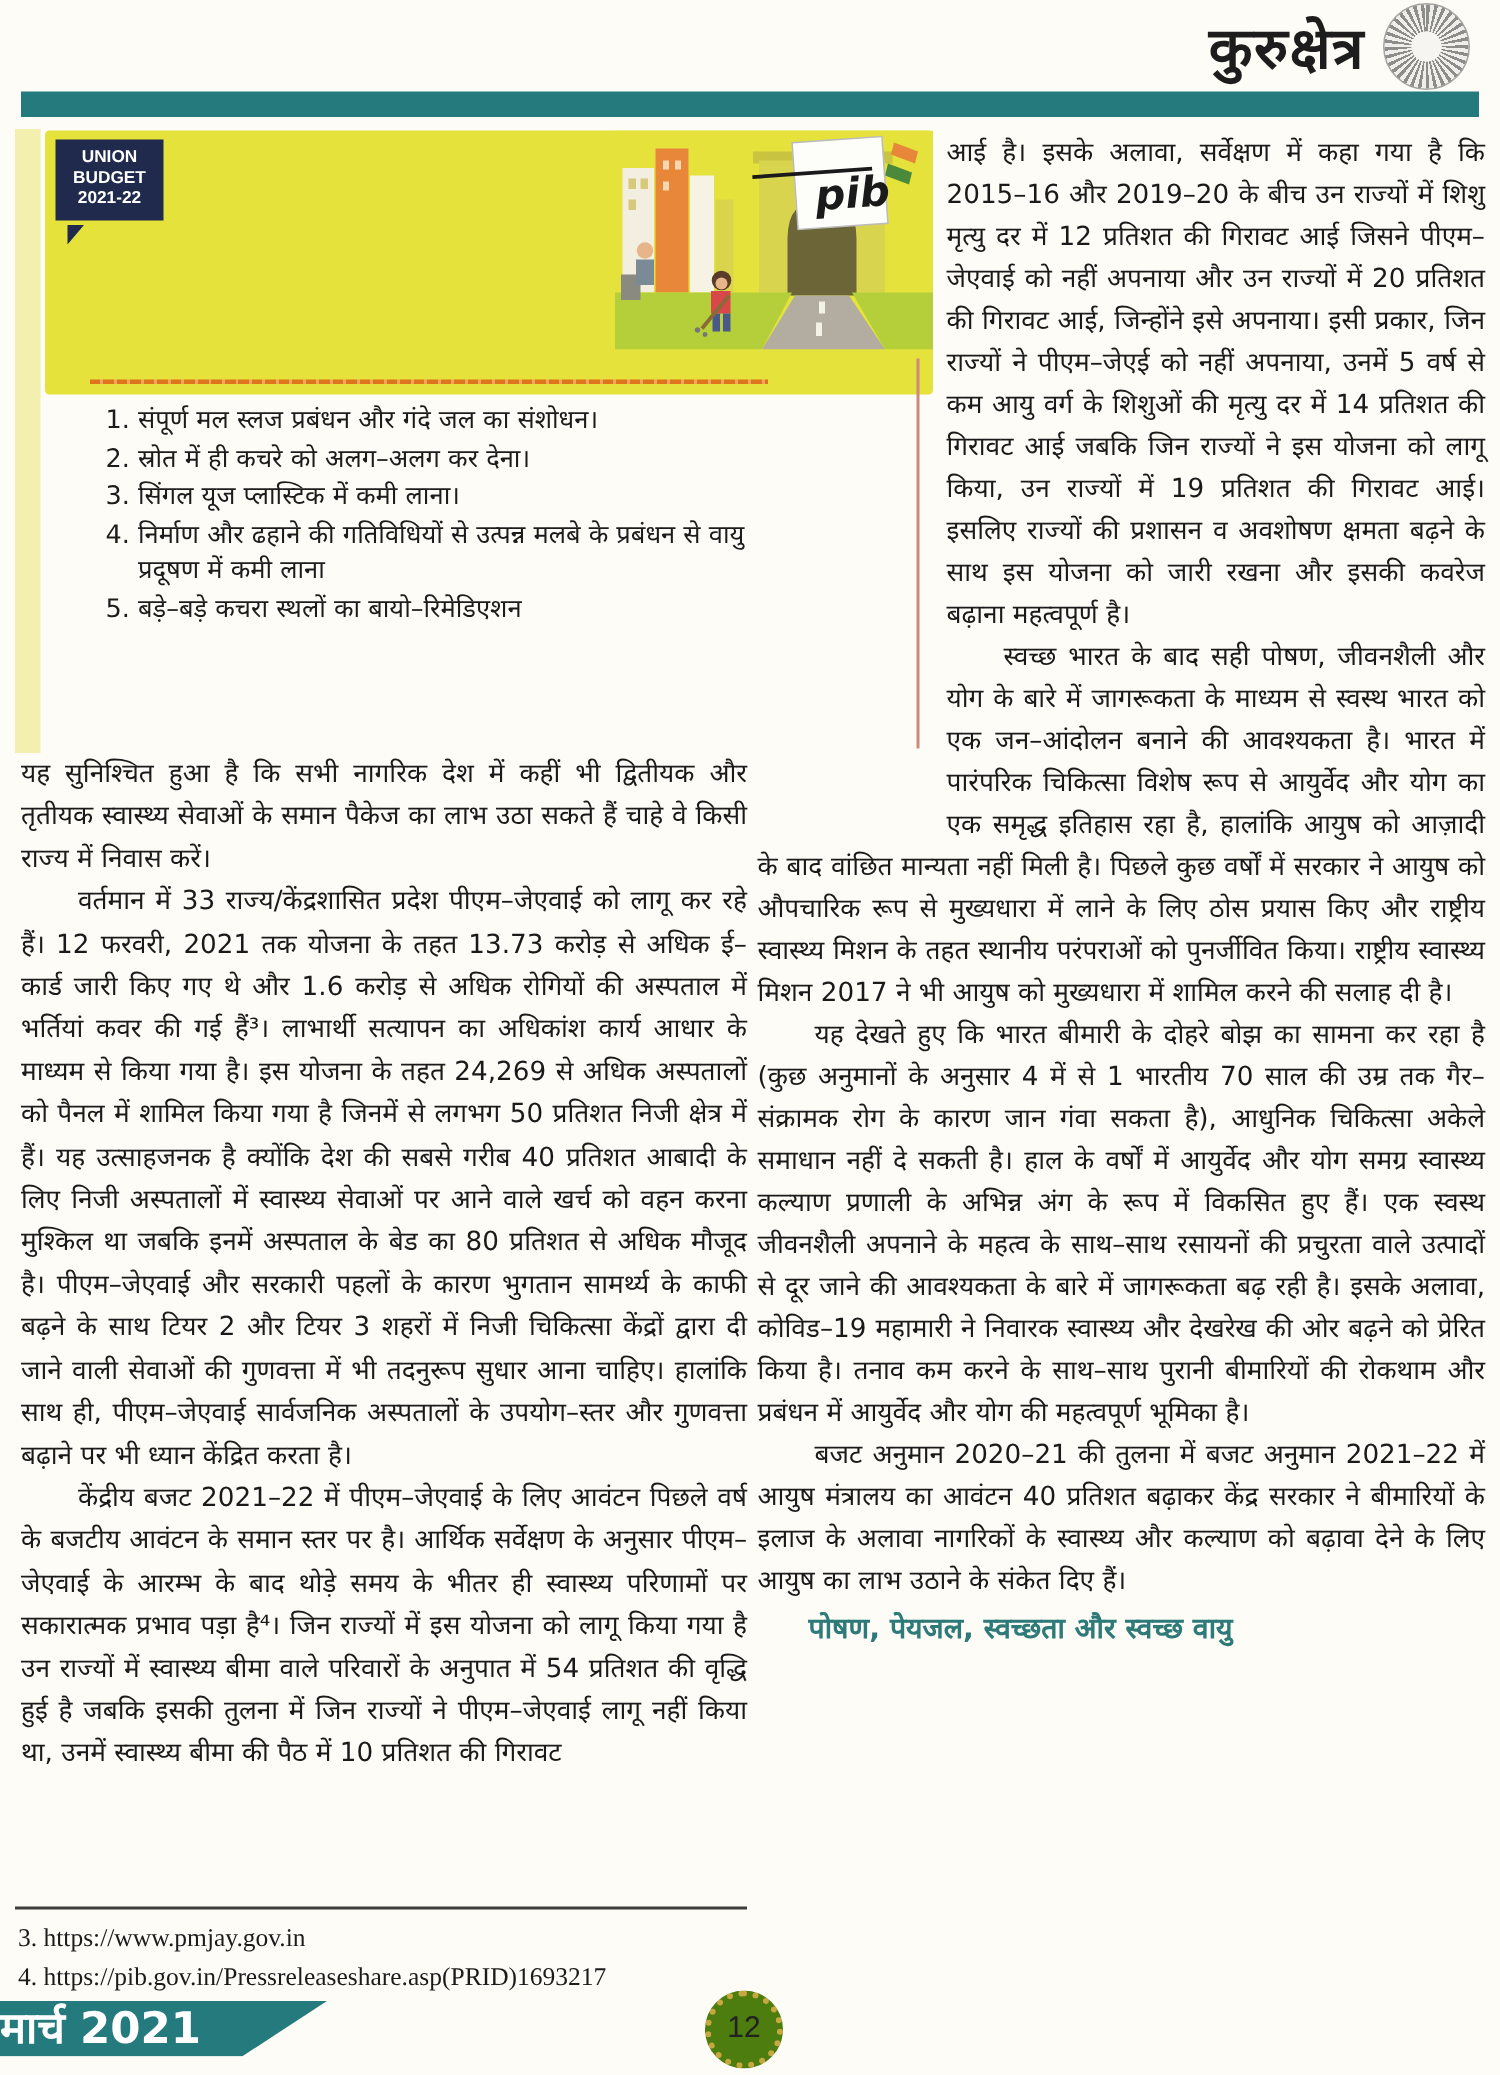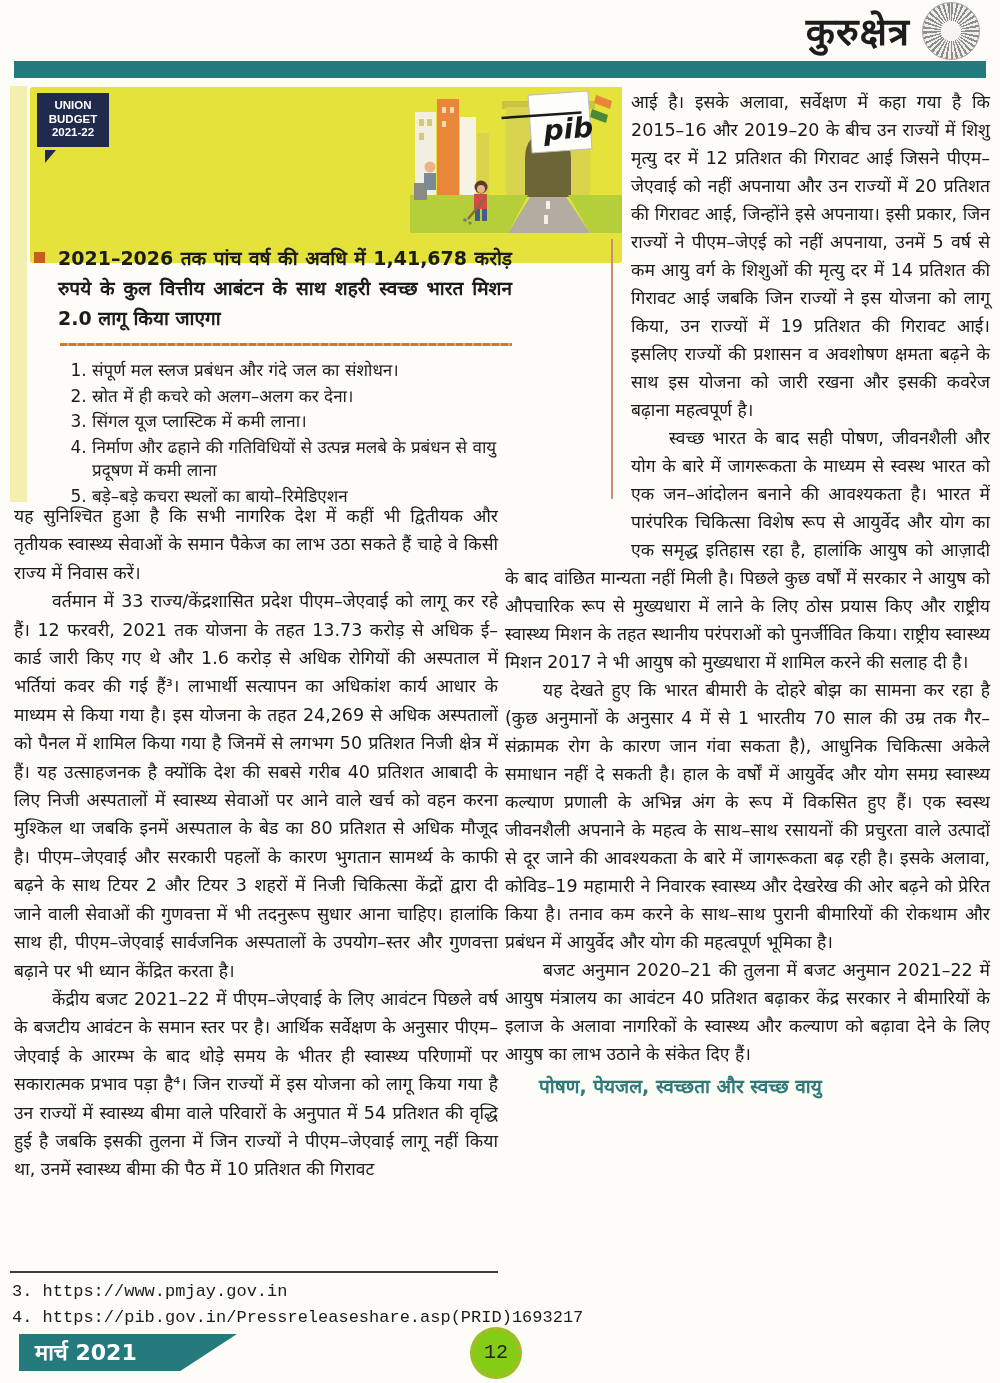--- a/index.html
+++ b/index.html
@@ -85,50 +85,48 @@
     position:absolute; left:14px; top:502px; width:484px;
     font-size:17.5px; line-height:28.4px; text-align:justify; color:#1a1a1a;
   }
   .left-body p.indent { text-indent:38px; }
   .foot-divider {
     position:absolute; left:10px; top:1271px; width:488px; height:2px;
     background:#3c3c3c;
   }
   .footnotes {
     position:absolute; left:12px; top:1279px;
-    font-family:Liberation Mono, monospace;
+    font-family:Liberation Serif, serif;
     font-size:17px; line-height:26px; color:#1b1b1b;
   }
 
   
   .right-col {
     position:absolute; left:505px; top:88px; width:485px;
     font-size:17.5px; line-height:28px; text-align:justify; color:#1a1a1a;
   }
   .wrap-spacer { float:left; width:126px; height:468px; }
   .right-col p.indent { text-indent:38px; }
   .col-heading {
     color:#2d7a78; font-weight:bold; font-size:19px;
     margin:7px 0 4px; text-indent:24px; text-align:left;
   }
   .col-heading.h2 { text-indent:34px; margin-top:4px; }
 
   
   .footer-banner {
     position:absolute; left:0; top:1334px; width:218px; height:37px;
     background:#257a7d; clip-path:polygon(0 0, 100% 0, 74% 100%, 0 100%);
-    color:#ffffff; font-weight:bold; font-size:22px; line-height:37px;
-    padding-left:16px;
-    margin-left:19px;
+    color:#ffffff; font-weight:bold; font-size:29px; line-height:37px;
   }
   .page-circle {
     position:absolute; left:470px; top:1327px; width:52px; height:52px;
-    border-radius:50%; border:4px dotted #c6a83e; background:#84cc16;
+    border-radius:50%; border:4px dotted #c6a83e; background:#4d7c0f;
     text-align:center; line-height:43px; font-size:20px;
-    font-family:Liberation Mono, monospace; color:#222;
+    font-family:Liberation Sans, sans-serif; color:#222;
   }
 </style>
 </head>
 <body>
 
 <div class="masthead-title">कुरुक्षेत्र</div>
 <div class="emblem"></div>
 <div class="teal-band"></div>
 <div class="left-strip"></div>
 
@@ -178,24 +176,20 @@
 
     <g transform="rotate(-4 150 35)">
       <rect x="120" y="6" width="60" height="58" fill="#fdfdfa" stroke="#bbb" stroke-width="1"></rect>
       <line x1="92" y1="27" x2="172" y2="27" stroke="#1a1a1a" stroke-width="2.5"></line>
       <text x="133" y="52" font-size="28" font-weight="bold" font-style="italic" fill="#1a1a1a" font-family="DejaVu Sans, sans-serif">pib</text>
     </g>
   </svg>
 </div>
 
 <div class="highlight-sec">
-  <div class="hl-row">
-    <div class="sq"></div>
-    <div class="hl-text">2021–2026 तक पांच वर्ष की अवधि में 1,41,678 करोड़ रुपये के कुल वित्तीय आबंटन के साथ शहरी स्वच्छ भारत मिशन 2.0 लागू किया जाएगा</div>
-  </div>
   <div class="hl-divider"></div>
   <ol class="features-list">
     <li>संपूर्ण मल स्लज प्रबंधन और गंदे जल का संशोधन।</li>
     <li>स्रोत में ही कचरे को अलग–अलग कर देना।</li>
     <li>सिंगल यूज प्लास्टिक में कमी लाना।</li>
     <li>निर्माण और ढहाने की गतिविधियों से उत्पन्न मलबे के प्रबंधन से वायु प्रदूषण में कमी लाना</li>
     <li>बड़े–बड़े कचरा स्थलों का बायो–रिमेडिएशन</li>
   </ol>
 </div>
 <div class="vline"></div>

